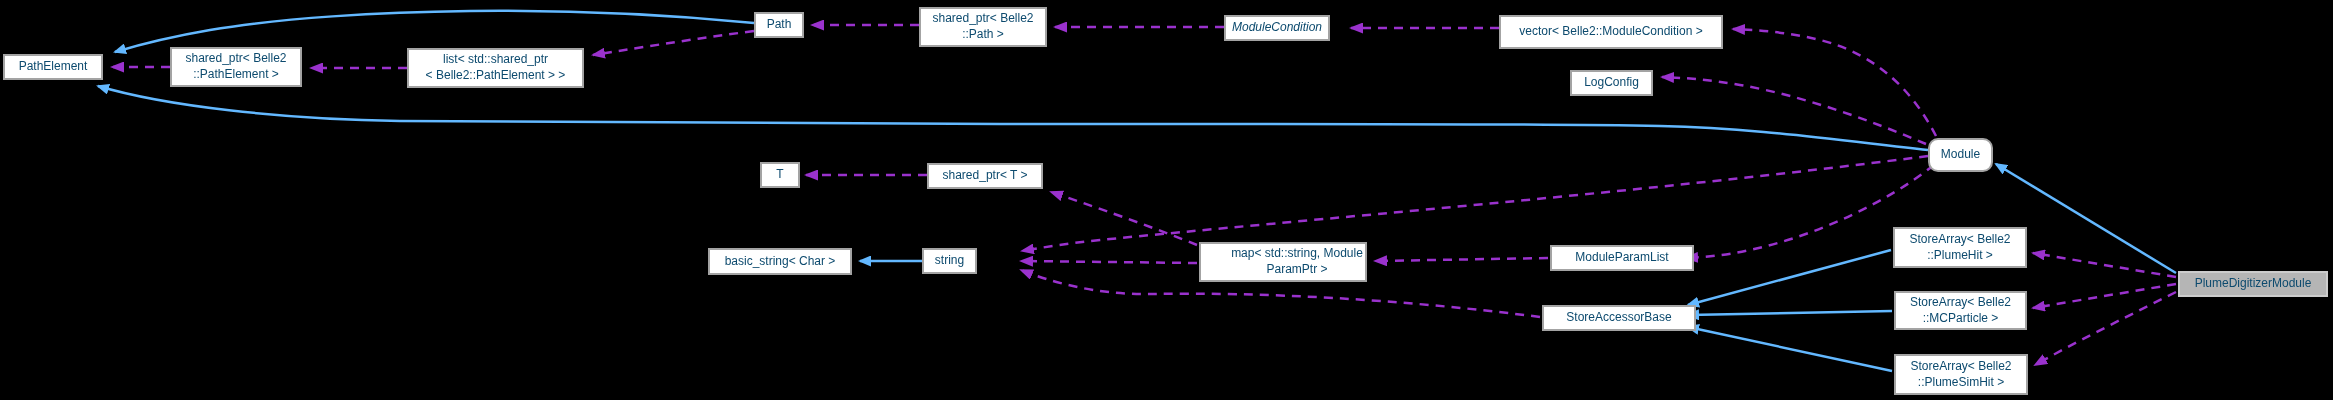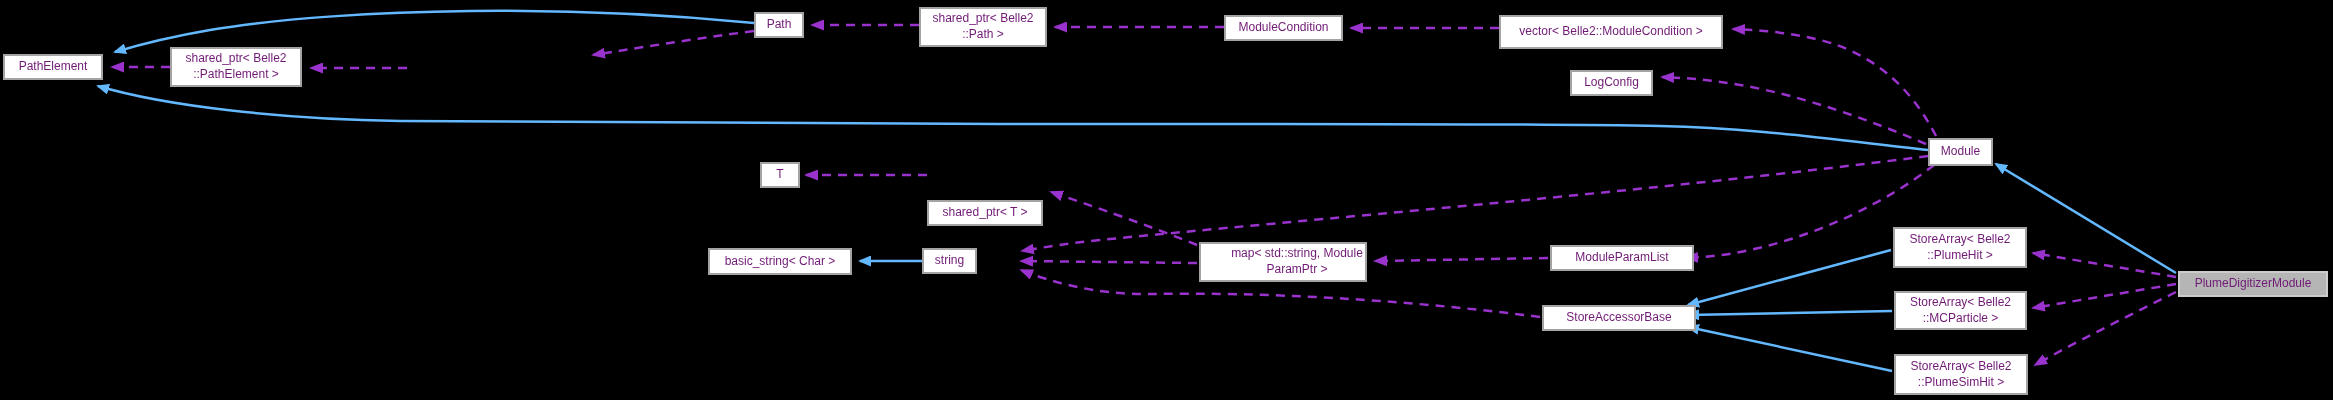--- a/index.html
+++ b/index.html
@@ -9,21 +9,21 @@
     background:#000;
     font-family:"Liberation Sans", sans-serif;
     overflow:hidden;
   }
   #edges{position:absolute;left:0;top:0;width:2333px;height:400px;}
   .node{
     position:absolute;
     box-sizing:border-box;
     background:#fff;
     border:2px solid #a3a3a3;
-    color:#701a75;
+    color:#0c4a6e;
     font-size:12px;
     line-height:1.3;
     display:flex;
     flex-direction:column;
     align-items:center;
     justify-content:center;
     text-align:center;
     white-space:nowrap;
     z-index:2;
   }
@@ -82,51 +82,55 @@
 
   <div class="node" style="left:3px;top:54px;width:100px;height:26px;">
     <span>PathElement</span>
   </div>
 
   <div class="node" style="left:170px;top:47px;width:132px;height:40px;">
     <span>shared_ptr&lt; Belle2</span>
     <span>::PathElement &gt;</span>
   </div>
 
+  <div class="node" style="left:407px;top:48px;width:177px;height:40px;">
+    <span>list&lt; std::shared_ptr</span>
+    <span>&lt; Belle2::PathElement &gt; &gt;</span>
+  </div>
 
   <div class="node" style="left:754px;top:12px;width:50px;height:26px;">
     <span>Path</span>
   </div>
 
   <div class="node" style="left:919px;top:7px;width:128px;height:40px;">
     <span>shared_ptr&lt; Belle2</span>
     <span>::Path &gt;</span>
   </div>
 
-  <div class="node" style="left:1224px;top:15px;width:119px;height:26px;">
+  <div class="node" style="left:1224px;top:15px;width:106px;height:26px;font-style:italic;">
     <span>ModuleCondition</span>
   </div>
 
   <div class="node" style="left:1499px;top:15px;width:224px;height:34px;">
     <span>vector&lt; Belle2::ModuleCondition &gt;</span>
   </div>
 
   <div class="node" style="left:1570px;top:62px;width:83px;height:26px;margin-top:8px;">
     <span>LogConfig</span>
   </div>
 
-  <div class="node" style="left:1928px;top:138px;width:65px;height:28px;">
+  <div class="node" style="left:1928px;top:138px;width:65px;height:34px;border-radius:10px;">
     <span>Module</span>
   </div>
 
   <div class="node" style="left:760px;top:162px;width:40px;height:26px;">
     <span>T</span>
   </div>
 
-  <div class="node" style="left:927px;top:163px;width:116px;height:26px;margin-top:37px;">
+  <div class="node" style="left:927px;top:163px;width:116px;height:26px;">
     <span>shared_ptr&lt; T &gt;</span>
   </div>
 
   <div class="node" style="left:708px;top:248px;width:144px;height:27px;">
     <span>basic_string&lt; Char &gt;</span>
   </div>
 
   <div class="node" style="left:922px;top:248px;width:55px;height:26px;">
     <span>string</span>
   </div>

